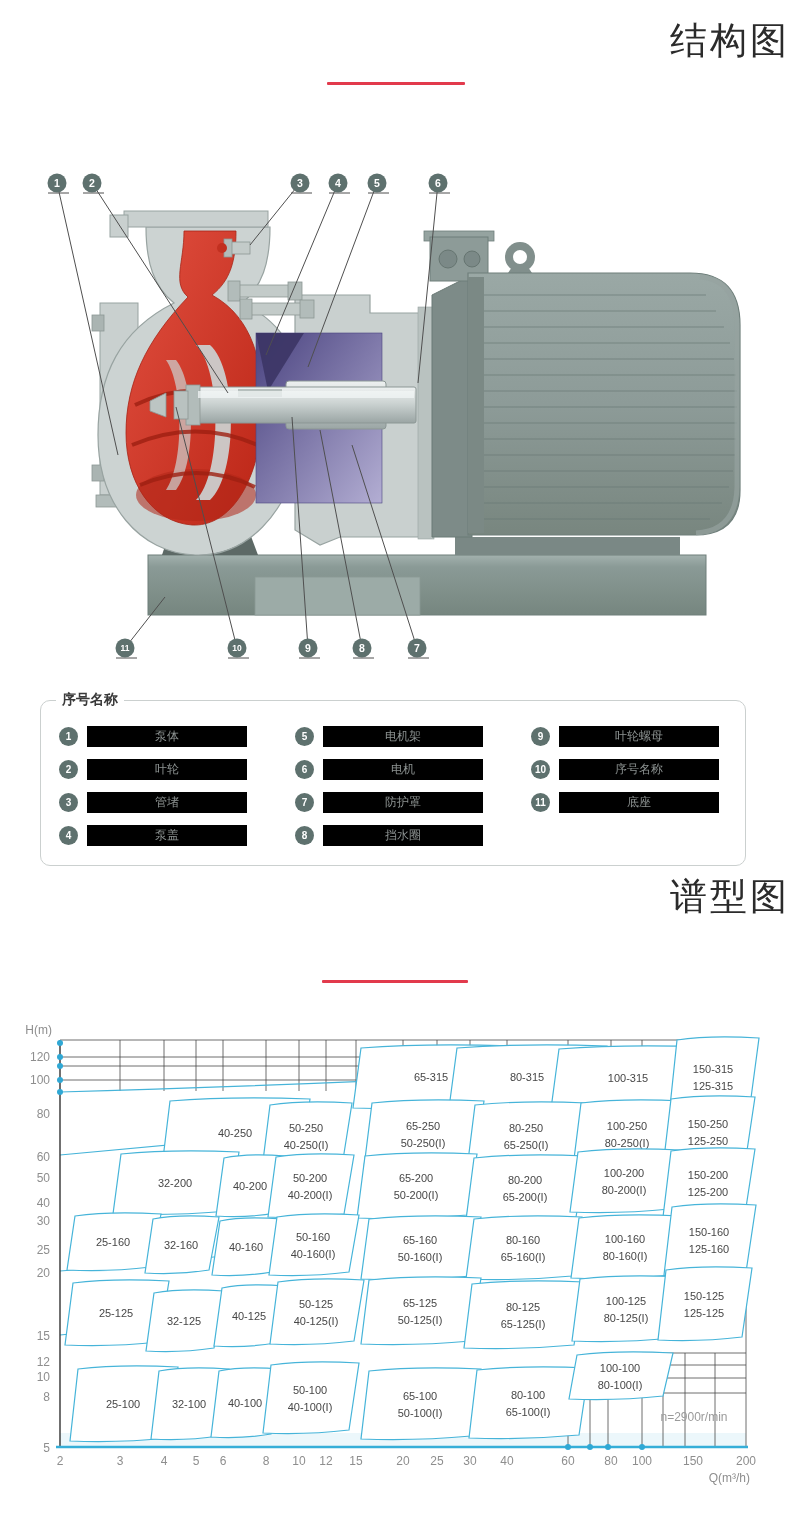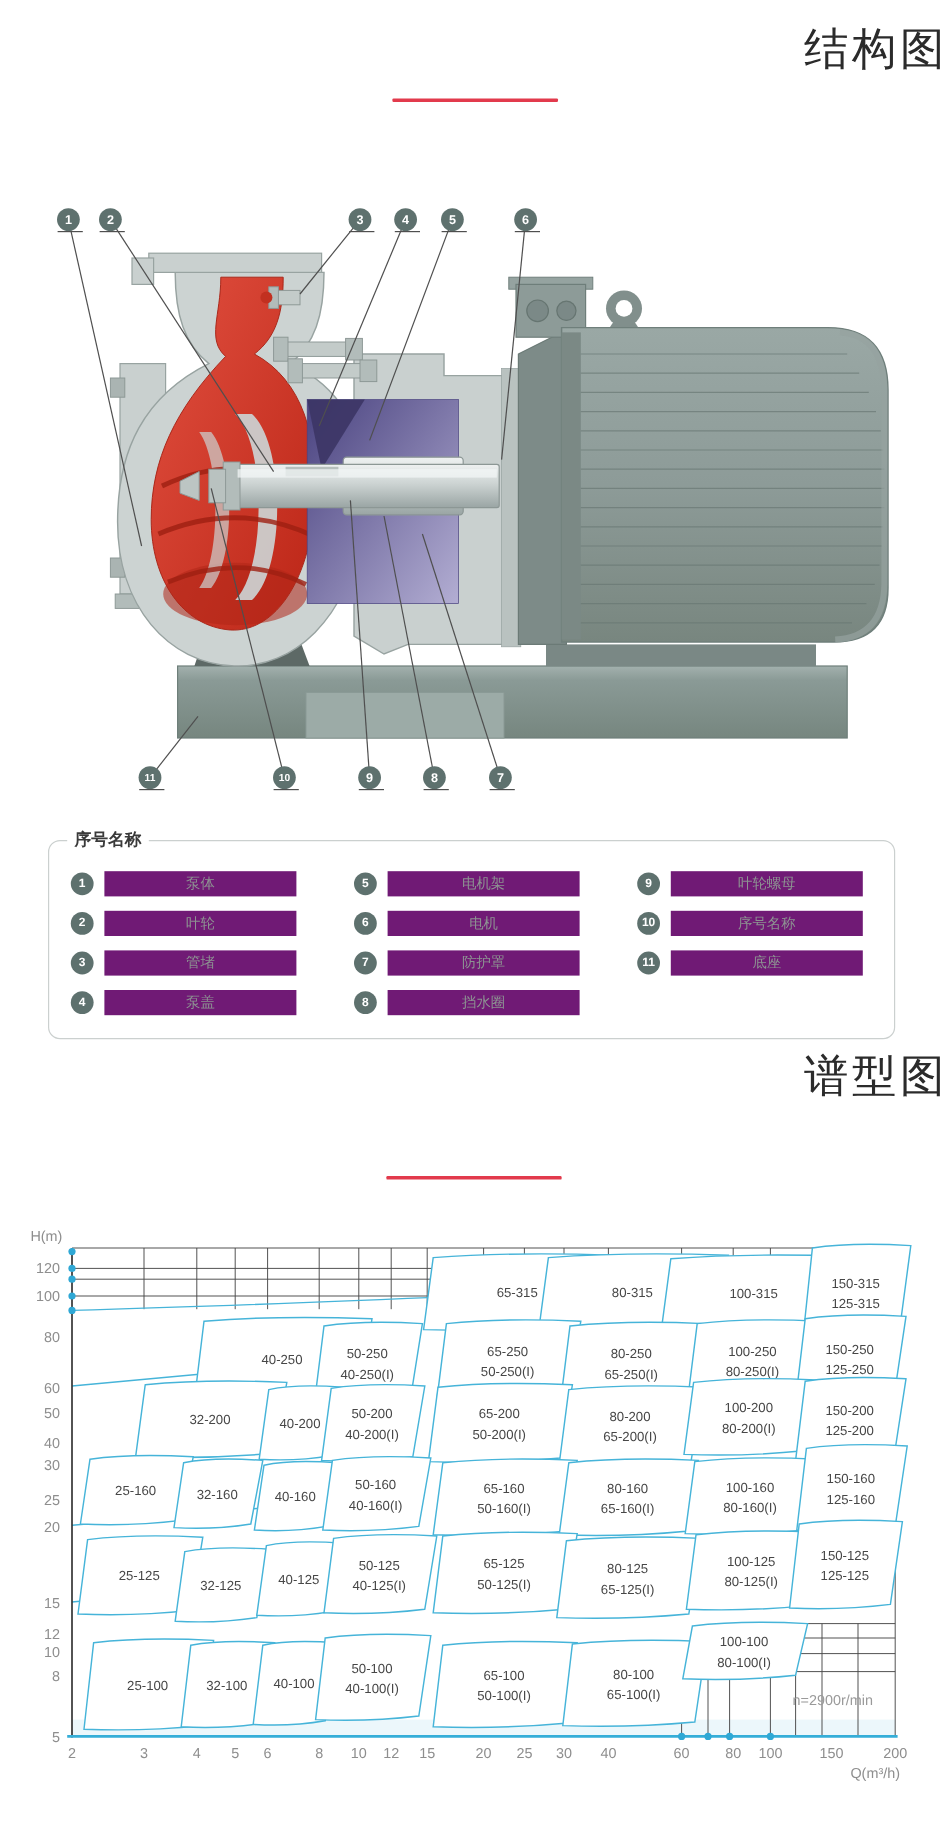--- a/index.html
+++ b/index.html
@@ -17,21 +17,21 @@
   .legend{position:absolute;left:40px;top:700px;width:706px;height:166px;
           border:1px solid #cbd0cf;border-radius:10px;background:#fff;box-sizing:border-box;}
   .legend-title{position:absolute;top:-10px;left:15px;background:#fff;padding:0 6px;
                 font-size:14px;font-weight:bold;color:#3a3a3a;}
   .legend-cols{display:grid;grid-template-columns:1fr 1fr 1fr;column-gap:48px;
                padding:24px 26px 0 18px;}
   .legend-item{display:flex;align-items:center;margin-bottom:11px;height:22px;}
   .badge{width:19px;height:19px;border-radius:50%;background:#5e716e;color:#fff;
          font-size:10px;font-weight:bold;display:flex;align-items:center;
          justify-content:center;flex:0 0 19px;}
-  .bar{flex:1;margin-left:9px;background:#701a75;height:21px;display:flex;
+  .bar{flex:1;margin-left:9px;background:#000000;height:21px;display:flex;
        align-items:center;justify-content:center;font-size:12px;color:#8d9392;}
   svg text{font-family:"Liberation Sans","DejaVu Sans",sans-serif;}
 </style>
 </head>
 <body>
 
 <div class="page">
 
   <h1 class="sec-title" id="structure-title">结构图</h1>
   <div class="title-underline" id="structure-underline"></div>

